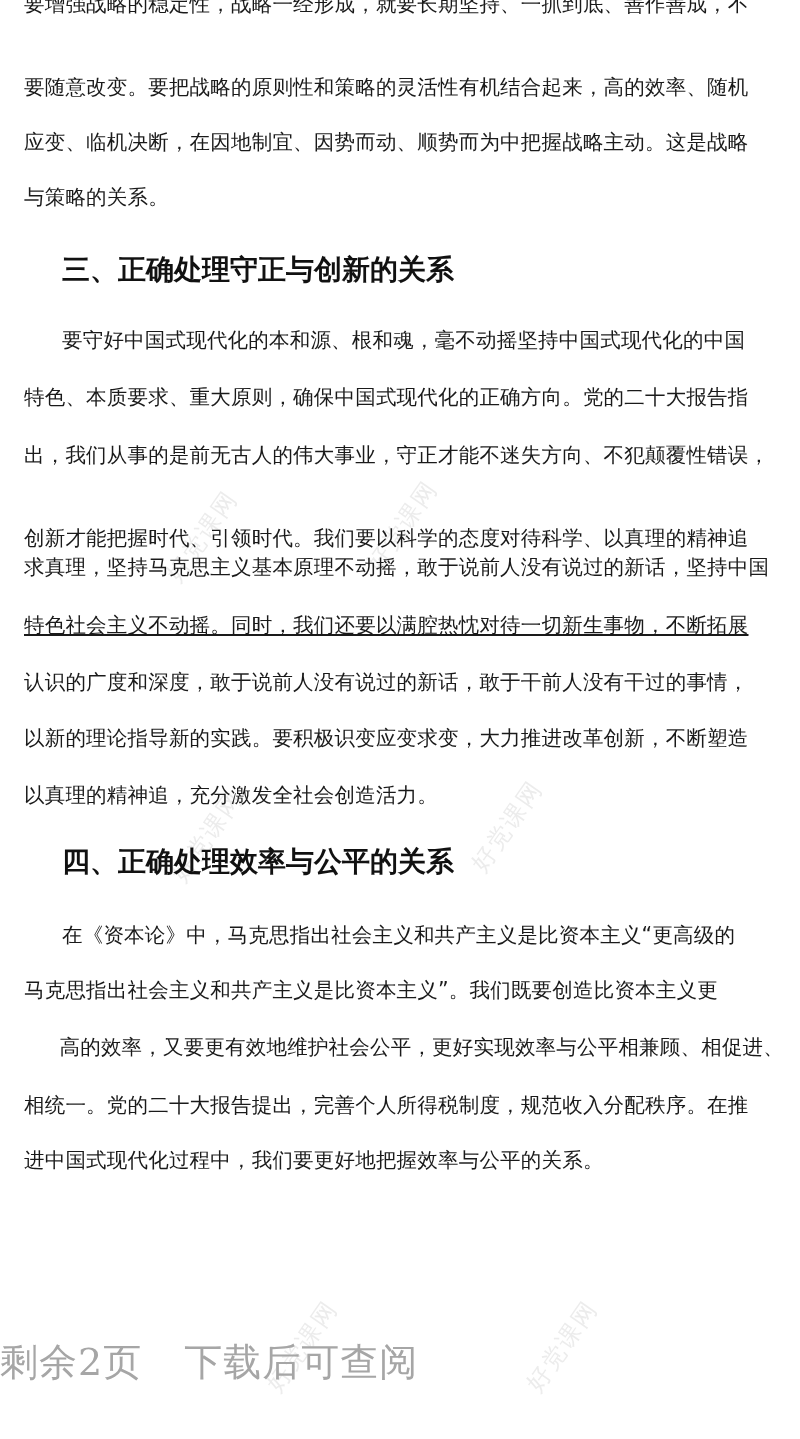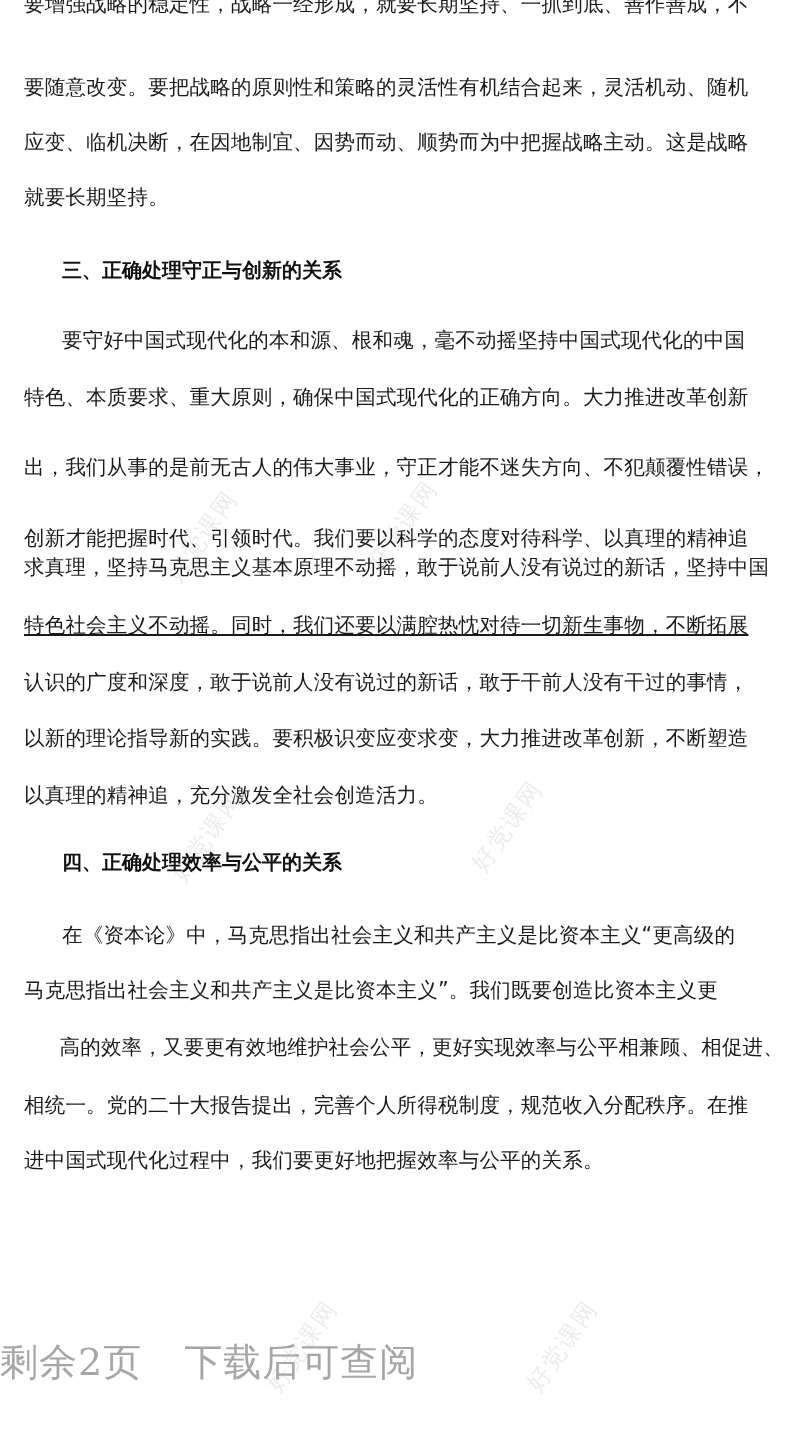--- a/index.html
+++ b/index.html
@@ -9,21 +9,21 @@
     font-family: "DejaVu Sans", "Liberation Sans", sans-serif;
   }
   .page { position: absolute; left: 0; top: 0; width: 800px; height: 1439px; }
   .line {
     position: absolute; left: 24px; width: 760px;
     font-size: 20.5px; line-height: 28px; height: 28px;
     white-space: nowrap; letter-spacing: 0.2px; color: #1a1a1a;
   }
   .line.indent { left: 62px; width: 720px; }
   .heading {
-    position: absolute; left: 62px; font-size: 20px; font-weight: bold;
+    position: absolute; left: 62px; font-size: 28px; font-weight: bold;
     line-height: 28px; white-space: nowrap; color: #111;
   }
   .watermark {
     position: absolute; font-size: 24px; color: rgba(150,150,150,0.18);
     transform: rotate(-55deg); transform-origin: center; white-space: nowrap;
     letter-spacing: 2px; pointer-events: none;
   }
   .footer {
     position: absolute; top: 1338px; left: 0; width: 640px; text-align: left;
     font-family: "DejaVu Serif", "Liberation Serif", serif;
@@ -39,28 +39,28 @@
 
   <div class="watermark" style="left:150px; top:520px;">好党课网</div>
   <div class="watermark" style="left:350px; top:510px;">好党课网</div>
   <div class="watermark" style="left:155px; top:820px;">好党课网</div>
   <div class="watermark" style="left:455px; top:810px;">好党课网</div>
   <div class="watermark" style="left:250px; top:1330px;">好党课网</div>
   <div class="watermark" style="left:510px; top:1330px;">好党课网</div>
 
   <div class="line" style="top:-10px;">要增强战略的稳定性，战略一经形成，就要长期坚持、一抓到底、善作善成，不</div>
 
-  <div class="line" style="top:73px;">要随意改变。要把战略的原则性和策略的灵活性有机结合起来，灵活机动、随机</div>
+  <div class="line" style="top:73px;">要随意改变。要把战略的原则性和策略的灵活性有机结合起来，高的效率、随机</div>
   <div class="line" style="top:128px;">应变、临机决断，在因地制宜、因势而动、顺势而为中把握战略主动。这是战略</div>
-  <div class="line" style="top:183px;">就要长期坚持。</div>
+  <div class="line" style="top:183px;">与策略的关系。</div>
 
   <div class="heading" style="top:256px;">三、正确处理守正与创新的关系</div>
   <div class="line indent" style="top:326px;">要守好中国式现代化的本和源、根和魂，毫不动摇坚持中国式现代化的中国</div>
-  <div class="line" style="top:383px;">特色、本质要求、重大原则，确保中国式现代化的正确方向。大力推进改革创新</div>
-  <div class="line" style="top:441px;margin-top:12px;">出，我们从事的是前无古人的伟大事业，守正才能不迷失方向、不犯颠覆性错误，</div>
+  <div class="line" style="top:383px;">特色、本质要求、重大原则，确保中国式现代化的正确方向。党的二十大报告指</div>
+  <div class="line" style="top:441px;">出，我们从事的是前无古人的伟大事业，守正才能不迷失方向、不犯颠覆性错误，</div>
   <div class="line" style="top:524px;">创新才能把握时代、引领时代。我们要以科学的态度对待科学、以真理的精神追</div>
   <div class="line" style="top:553px;">求真理，坚持马克思主义基本原理不动摇，敢于说前人没有说过的新话，坚持中国</div>
   <div class="line" style="top:611px;text-decoration:underline;">特色社会主义不动摇。同时，我们还要以满腔热忱对待一切新生事物，不断拓展</div>
   <div class="line" style="top:668px;">认识的广度和深度，敢于说前人没有说过的新话，敢于干前人没有干过的事情，</div>
   <div class="line" style="top:724px;">以新的理论指导新的实践。要积极识变应变求变，大力推进改革创新，不断塑造</div>
   <div class="line" style="top:781px;">以真理的精神追，充分激发全社会创造活力。</div>
 
   <div class="heading" style="top:848px;">四、正确处理效率与公平的关系</div>
   <div class="line indent" style="top:921px;">在《资本论》中，马克思指出社会主义和共产主义是比资本主义“更高级的</div>
   <div class="line" style="top:976px;">马克思指出社会主义和共产主义是比资本主义”。我们既要创造比资本主义更</div>

